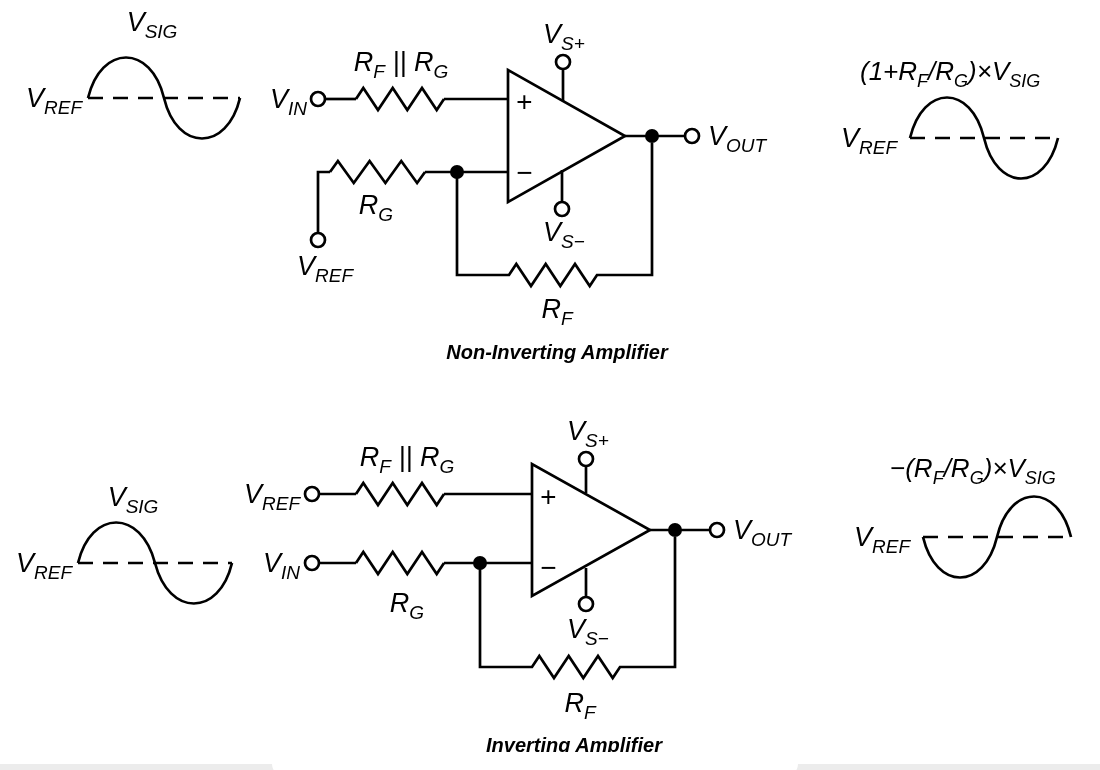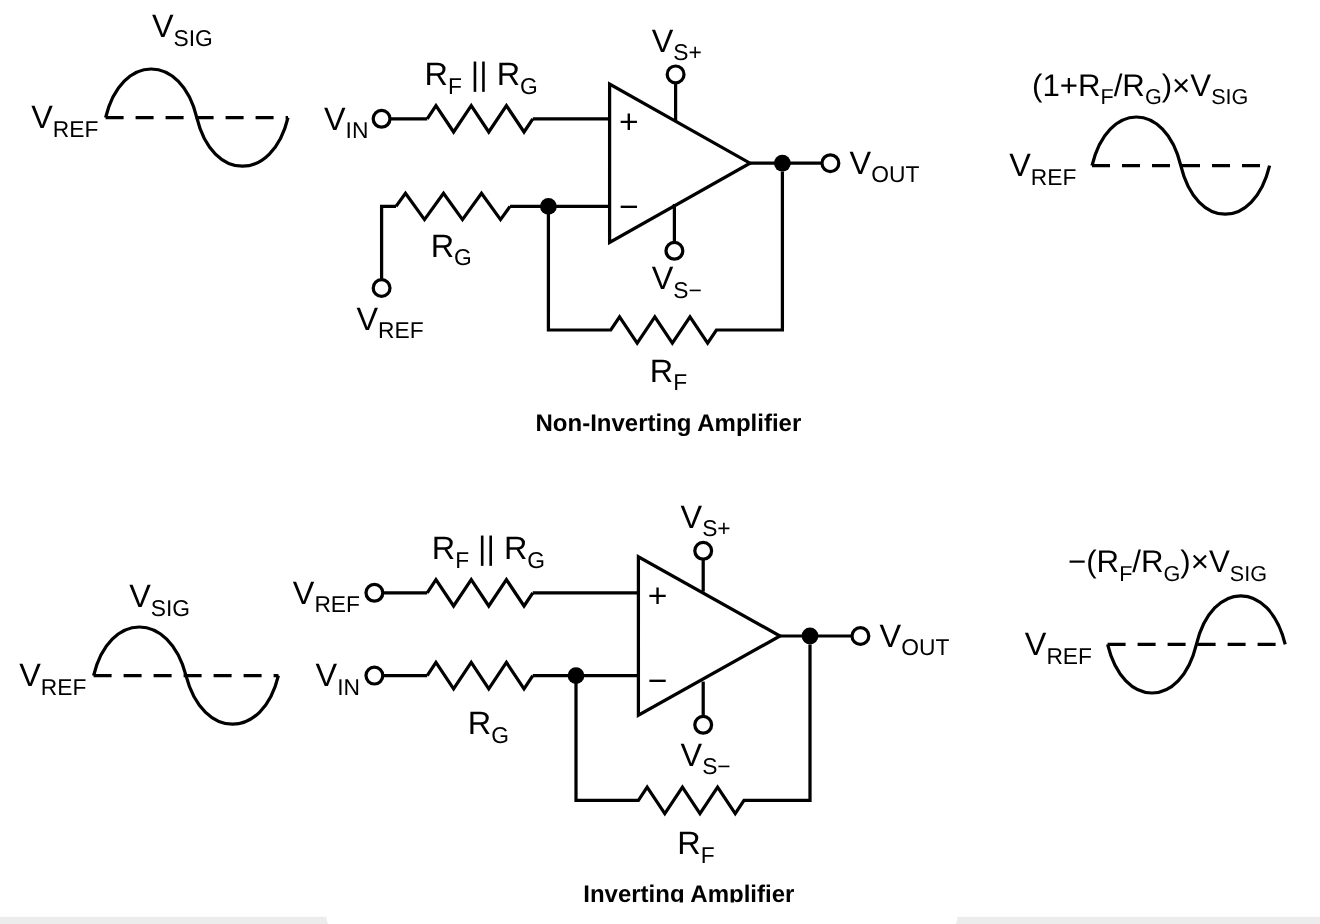--- a/index.html
+++ b/index.html
@@ -1,16 +1,16 @@
 <!DOCTYPE html>
 <html><head>
 <meta charset="utf-8">
 <style>
   html,body{margin:0;padding:0;background:#ffffff;}
-  .stage{position:relative;width:1100px;height:770px;background:#ffffff;overflow:hidden;}
+  .stage{position:relative;width:1100px;height:770px;background:#ffffff;overflow:hidden;font-style:italic;}
   svg{display:block;}
   text{font-family:"Liberation Sans","DejaVu Sans",sans-serif;fill:#000000;}
   .lbl{font-size:27px;}
   .lbl .sub{font-size:19px;}
   .formula{font-size:26px;}
   .formula .sub{font-size:18px;}
   .sign{font-size:28px;}
   .caption{font-size:20px;font-weight:bold;}
   .wire{stroke:#000000;stroke-width:2.7;fill:none;stroke-linejoin:miter;stroke-linecap:butt;}
   .dashline{stroke:#000000;stroke-width:2.7;fill:none;stroke-dasharray:15 10;}

